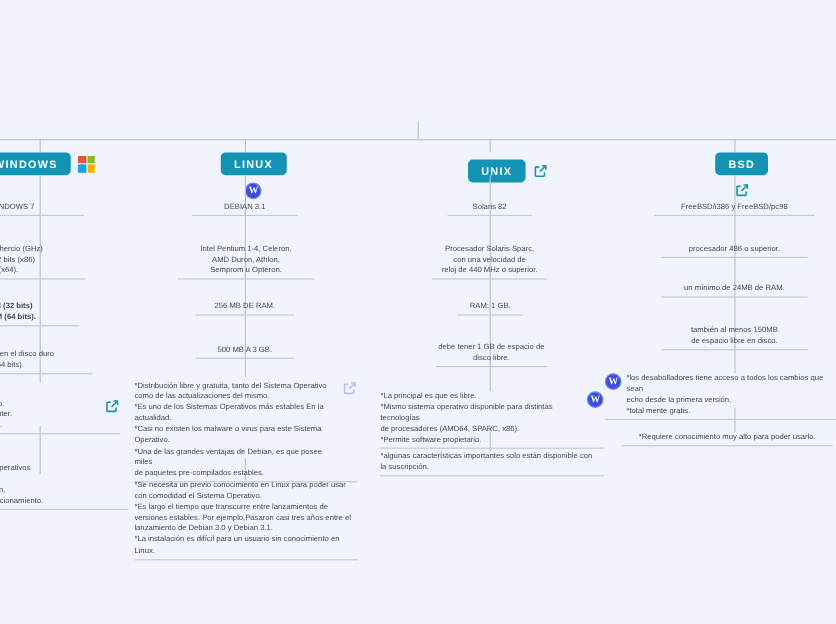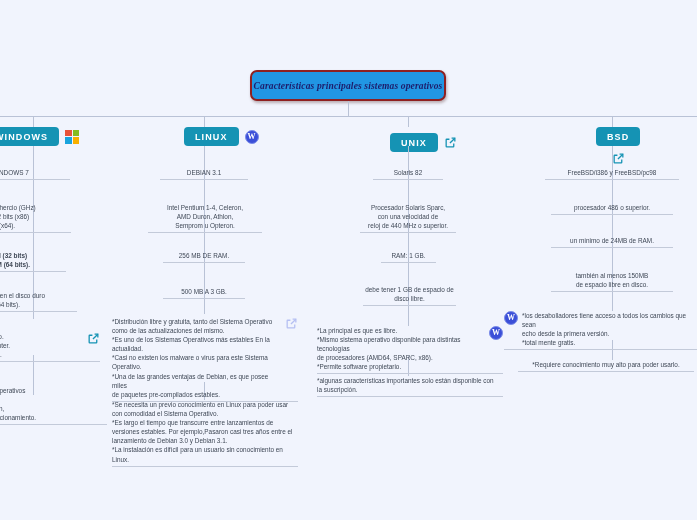--- a/index.html
+++ b/index.html
@@ -149,23 +149,20 @@
     align-items: flex-start;
     gap: 4px;
   }
   .leaf-row .body { flex: 1 1 auto; min-width: 0; }
 </style>
 </head>
 <body>
 
 <div class="canvas">
 
-  <div class="root-node">
-    <span>Características principales sistemas operativos</span>
-  </div>
 
   <div class="vline" style="left:348px; top:101px; height:15px;"></div>
 
   <div class="hline" style="left:0px; top:116px; width:697px;"></div>
 
   <div class="vline" style="left:33px;  top:116px; height:11px;"></div>
   <div class="vline" style="left:204px; top:116px; height:11px;"></div>
   <div class="vline" style="left:408px; top:116px; height:11px;"></div>
   <div class="vline" style="left:612px; top:116px; height:11px;"></div>
 
@@ -224,21 +221,21 @@
   </div>
 
   <div class="leaf left" style="left:-78px; top:386px; width:185px;">
     <span class="txt">oritarias que los sistemas operativos
 
 problemas con la instalación,
 es de hardware para su funcionamiento.</span>
     <div class="rule"></div>
   </div>
 
-  <div class="pill-wrap" style="left:184px; top:127px;">
+  <div class="pill-wrap" style="left:184px; top:127px;flex-direction:column;">
     <div class="pill">
       <span>LINUX</span>
     </div>
     <div class="w-badge">
         <span>W</span>
       </div>
   </div>
   <div class="vline" style="left:204px; top:146px; height:168px;"></div>
   <div class="vline" style="left:204px; top:382px; height:18px;"></div>
 

